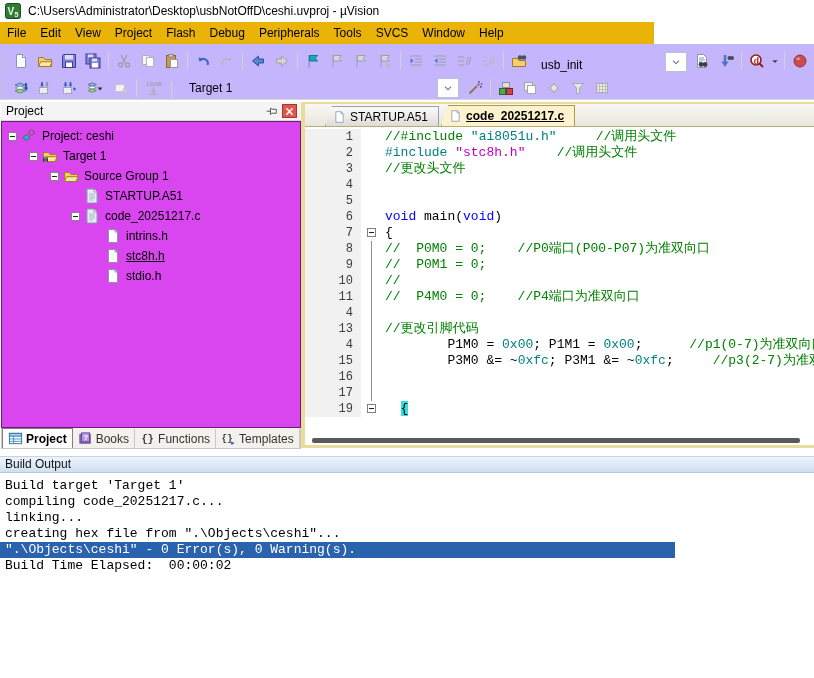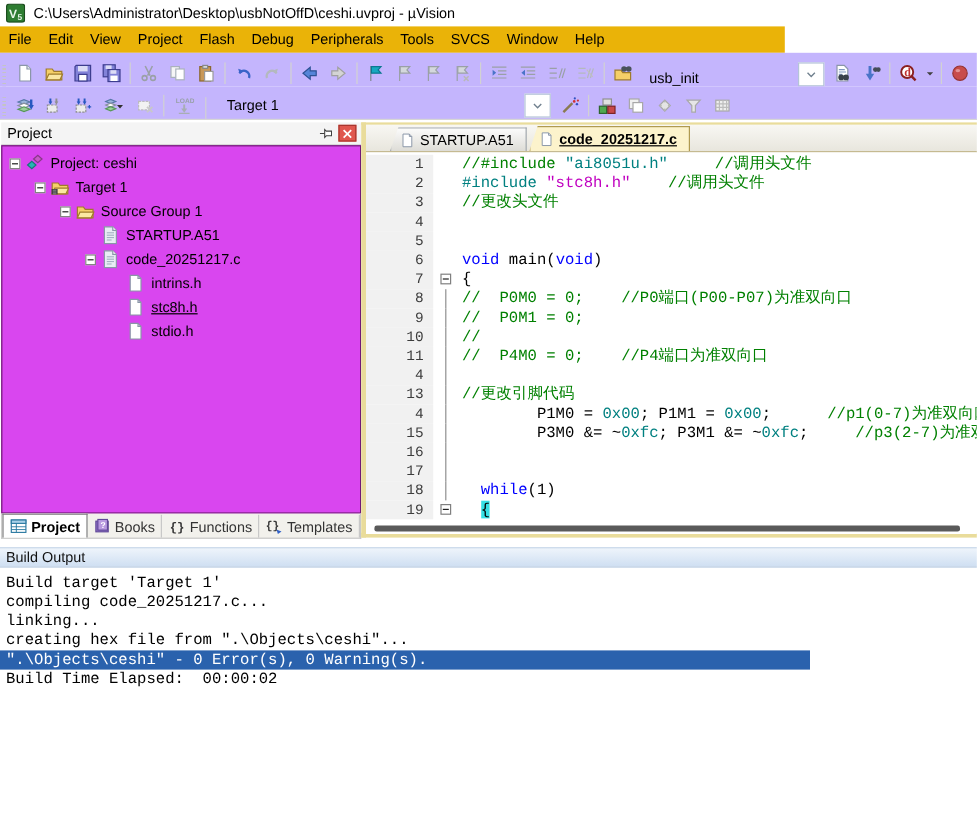--- a/index.html
+++ b/index.html
@@ -545,21 +545,20 @@
       <div class="crow"><span class="lnum">8</span><span class="fcol"><span class="fline"></span></span><span class="ctext"><span class="tok-c">//  P0M0 = 0;    //P0端口(P00-P07)为准双向口</span></span></div>
       <div class="crow"><span class="lnum">9</span><span class="fcol"><span class="fline"></span></span><span class="ctext"><span class="tok-c">//  P0M1 = 0;</span></span></div>
       <div class="crow"><span class="lnum">10</span><span class="fcol"><span class="fline"></span></span><span class="ctext"><span class="tok-c">//</span></span></div>
       <div class="crow"><span class="lnum">11</span><span class="fcol"><span class="fline"></span></span><span class="ctext"><span class="tok-c">//  P4M0 = 0;    //P4端口为准双向口</span></span></div>
       <div class="crow"><span class="lnum">4</span><span class="fcol"><span class="fline"></span></span></div>
       <div class="crow"><span class="lnum">13</span><span class="fcol"><span class="fline"></span></span><span class="ctext"><span class="tok-c">//更改引脚代码</span></span></div>
       <div class="crow"><span class="lnum">4</span><span class="fcol"><span class="fline"></span></span><span class="ctext"><span class="tok-t">        P1M0 = </span><span class="tok-n">0x00</span><span class="tok-t">; P1M1 = </span><span class="tok-n">0x00</span><span class="tok-t">;      </span><span class="tok-c">//p1(0-7)为准双向口</span></span></div>
       <div class="crow"><span class="lnum">15</span><span class="fcol"><span class="fline"></span></span><span class="ctext"><span class="tok-t">        P3M0 &amp;= ~</span><span class="tok-n">0xfc</span><span class="tok-t">; P3M1 &amp;= ~</span><span class="tok-n">0xfc</span><span class="tok-t">;     </span><span class="tok-c">//p3(2-7)为准双向口</span></span></div>
       <div class="crow"><span class="lnum">16</span><span class="fcol"><span class="fline"></span></span><span class="ctext"></span></div>
       <div class="crow"><span class="lnum">17</span><span class="fcol"><span class="fline"></span></span><span class="ctext"></span></div>
-      <div class="crow"><span class="lnum">18</span><span class="fcol"><span class="fline"></span></span><span class="ctext"><span class="tok-t">  </span><span class="tok-k">while</span><span class="tok-t">(1)</span></span></div>
       <div class="crow"><span class="lnum">19</span><span class="fcol"><span class="fbox"></span></span><span class="ctext"><span class="tok-t">  </span><span class="tok-cur">{</span></span></div>
     </div>
   <div id="hscroll">
       <div id="hthumb"></div>
     </div>
 </div>
 
 <div id="build-header"><span>Build Output</span></div>
 <div id="build-body">
     <div class="brow">Build target 'Target 1'</div>

